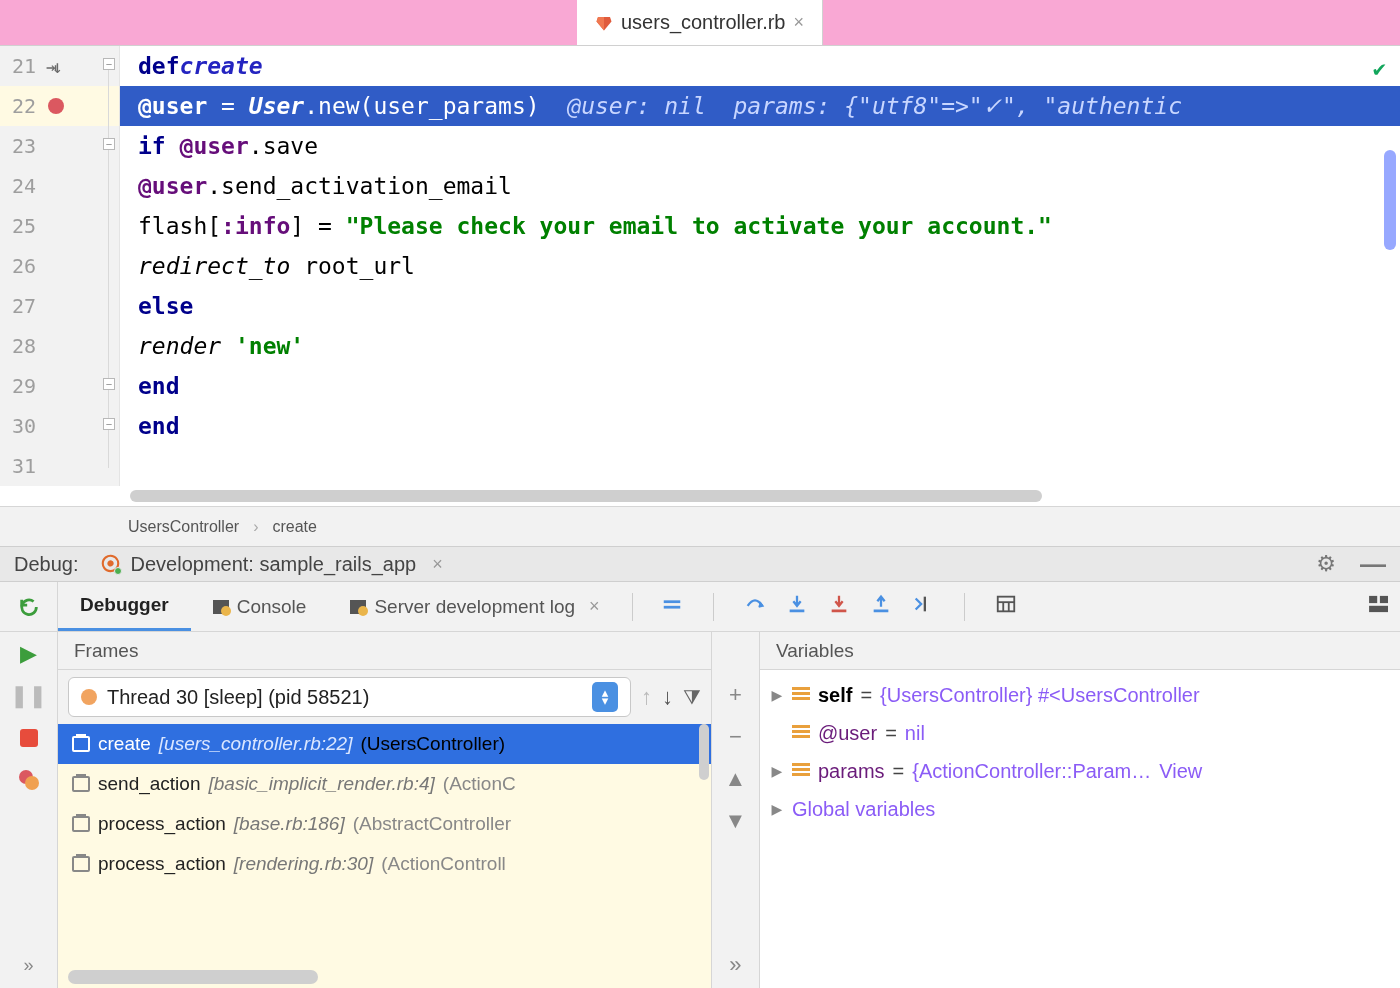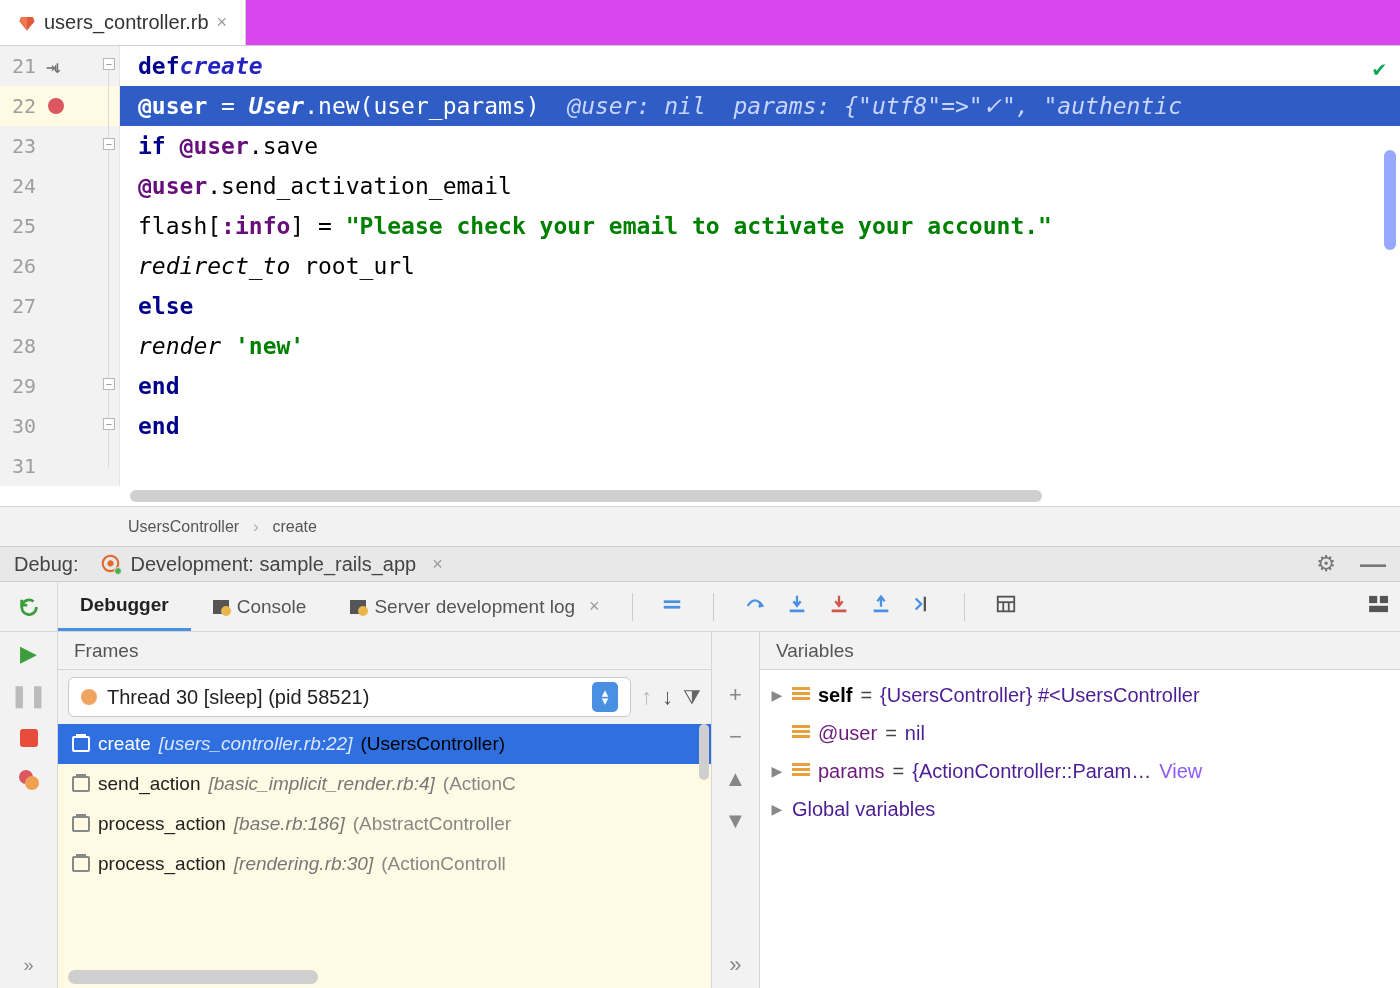--- a/index.html
+++ b/index.html
@@ -1,20 +1,20 @@
 <!DOCTYPE html>
 <html><head>
 <meta charset="utf-8">
 <style>
   * { box-sizing: border-box; margin: 0; padding: 0; }
   html, body { width: 1400px; height: 988px; font-family: -apple-system, "Segoe UI", Arial, sans-serif; font-size: 14px; background: #fff; overflow: hidden; }
   .root { width: 1400px; height: 988px; display: flex; flex-direction: column; }
 
   
-  .tabbar { height: 46px; background: #d946ef; border-bottom: 1px solid #d0d0d0; display: flex; align-items: stretch; }
+  .tabbar { height: 46px; background: #f9a8d4; border-bottom: 1px solid #d0d0d0; display: flex; align-items: stretch; justify-content: center; }
   .file-tab { display: flex; align-items: center; gap: 8px; background: #fff; border-right: 1px solid #d0d0d0; padding: 0 18px; font-size: 20px; color: #333; }
   .file-tab .close { color: #999; font-size: 18px; }
   .ruby-icon { width: 18px; height: 18px; display: inline-block; }
   .ruby-icon svg { width: 18px; height: 18px; }
 
   
   .editor { flex: 0 0 460px; display: flex; flex-direction: column; position: relative; }
   .code-area { flex: 1; display: flex; position: relative; overflow: hidden; }
   .gutter { width: 120px; background: #f2f2f2; border-right: 1px solid #e4e4e4; position: relative; }
   .gline { position: absolute; left: 0; right: 0; height: 40px; display: flex; align-items: center; padding-left: 12px; font-size: 20px; color: #9e9e9e; font-family: "Menlo","Consolas",monospace; }
@@ -111,21 +111,21 @@
 
   .vars-pane { flex: 1; display: flex; flex-direction: column; min-width: 0; }
   .vars-list { flex: 1; background: #fff; padding: 6px 10px; font-size: 20px; overflow: hidden; }
   .vrow { height: 38px; display: flex; align-items: center; gap: 8px; white-space: nowrap; }
   .tri { width: 14px; color: #888; font-size: 14px; text-align: center; }
   .vic { width: 18px; height: 16px; display: inline-flex; flex-direction: column; gap: 2px; }
   .vic span { height: 3px; background: #e9a03c; }
   .vname { color: #6a1b7a; }
   .vname.self { color: #000; font-weight: 600; }
   .veq { color: #444; }
-  .vval { color: #4c1d95; }
+  .vval { color: #8b5cf6; }
   .vlink { color: #8b5cf6; text-align: center; }
 </style>
 </head>
 <body>
 
 <div class="root">
 
   <div class="tabbar">
     <div class="file-tab">
       <span class="ruby-icon">

